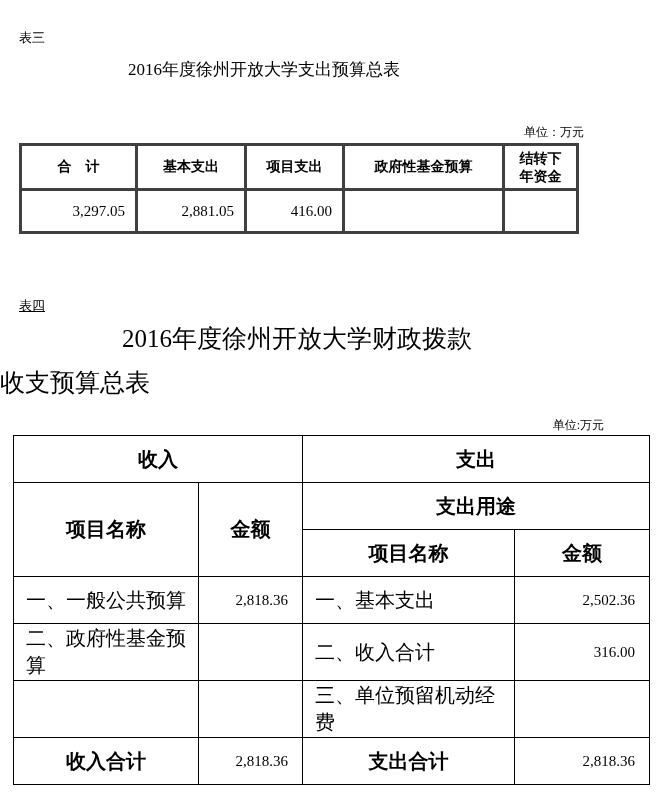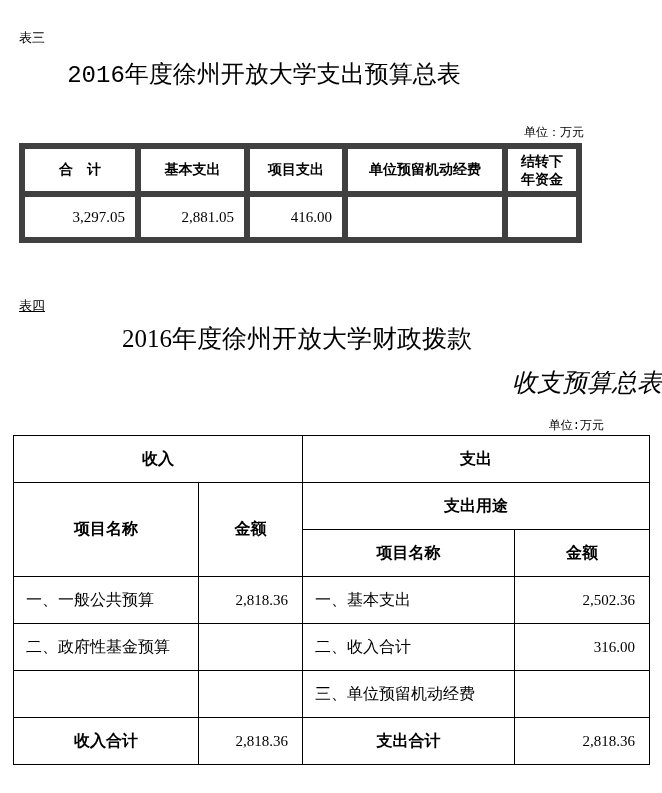--- a/index.html
+++ b/index.html
@@ -33,41 +33,41 @@
     position: absolute;
     left: 19px;
     top: 30px;
   }
   #title-3 {
     position: absolute;
     left: 0;
     top: 58px;
     width: 528px;
     text-align: center;
-    font-size: 24px;
+    font-size: 17px;
     letter-spacing: 0px;
-    font-family: Liberation Mono, monospace;
+    font-family: Liberation Serif, serif;
   }
   #unit-3 {
     position: absolute;
     right: 78px;
     top: 124px;
     font-size: 12px;
     font-family: "Liberation Sans", "DejaVu Sans", sans-serif;
   }
   #table-3 {
     position: absolute;
     left: 19px;
     top: 143px;
     width: 557px;
     border-collapse: collapse;
     table-layout: fixed;
   }
   #table-3 td {
-    border: 6px solid #404040;
+    border: 3px solid #404040;
     height: 38px;
     font-size: 14px;
     font-family: "Liberation Sans", "DejaVu Sans", sans-serif;
   }
   #table-3 td.hdr {
     text-align: center;
     font-weight: bold;
     height: 40px;
   }
   #table-3 td.num {
@@ -97,42 +97,41 @@
     top: 322px;
     width: 594px;
     text-align: center;
     font-size: 25px;
   }
   #title-4b {
     position: absolute;
     left: 0;
     top: 366px;
     width: 662px;
-    text-align: right;
+    text-align: left;
     font-size: 25px;
-    font-style: italic;
   }
   #unit-4 {
     position: absolute;
     right: 58px;
     top: 417px;
     font-size: 12px;
-    font-family: Liberation Mono, monospace;
+    font-family: Liberation Serif, serif;
   }
   #table-4 {
     position: absolute;
     left: 13px;
     top: 435px;
     width: 636px;
     border-collapse: collapse;
     table-layout: fixed;
   }
   #table-4 td {
     border: 1px solid #000000;
-    font-size: 16px;
+    font-size: 20px;
     font-family: Liberation Sans, sans-serif;
     height: 44px;
   }
   #table-4 td.ctr {
     text-align: center;
     font-weight: bold;
   }
   #table-4 td.lbl {
     text-align: left;
     padding-left: 12px;
@@ -168,21 +167,21 @@
       <col style="width:109px">
       <col style="width:98px">
       <col style="width:160px">
       <col style="width:74px">
     </colgroup>
     <tbody>
       <tr>
         <td class="hdr">合　计</td>
         <td class="hdr">基本支出</td>
         <td class="hdr">项目支出</td>
-        <td class="hdr">单位预留机动经费</td>
+        <td class="hdr">政府性基金预算</td>
         <td class="hdr hdr-2line">
           <div>结转下</div>
           <div>年资金</div>
         </td>
       </tr>
       <tr>
         <td class="num">3,297.05</td>
         <td class="num">2,881.05</td>
         <td class="num">416.00</td>
         <td class="blank"></td>

